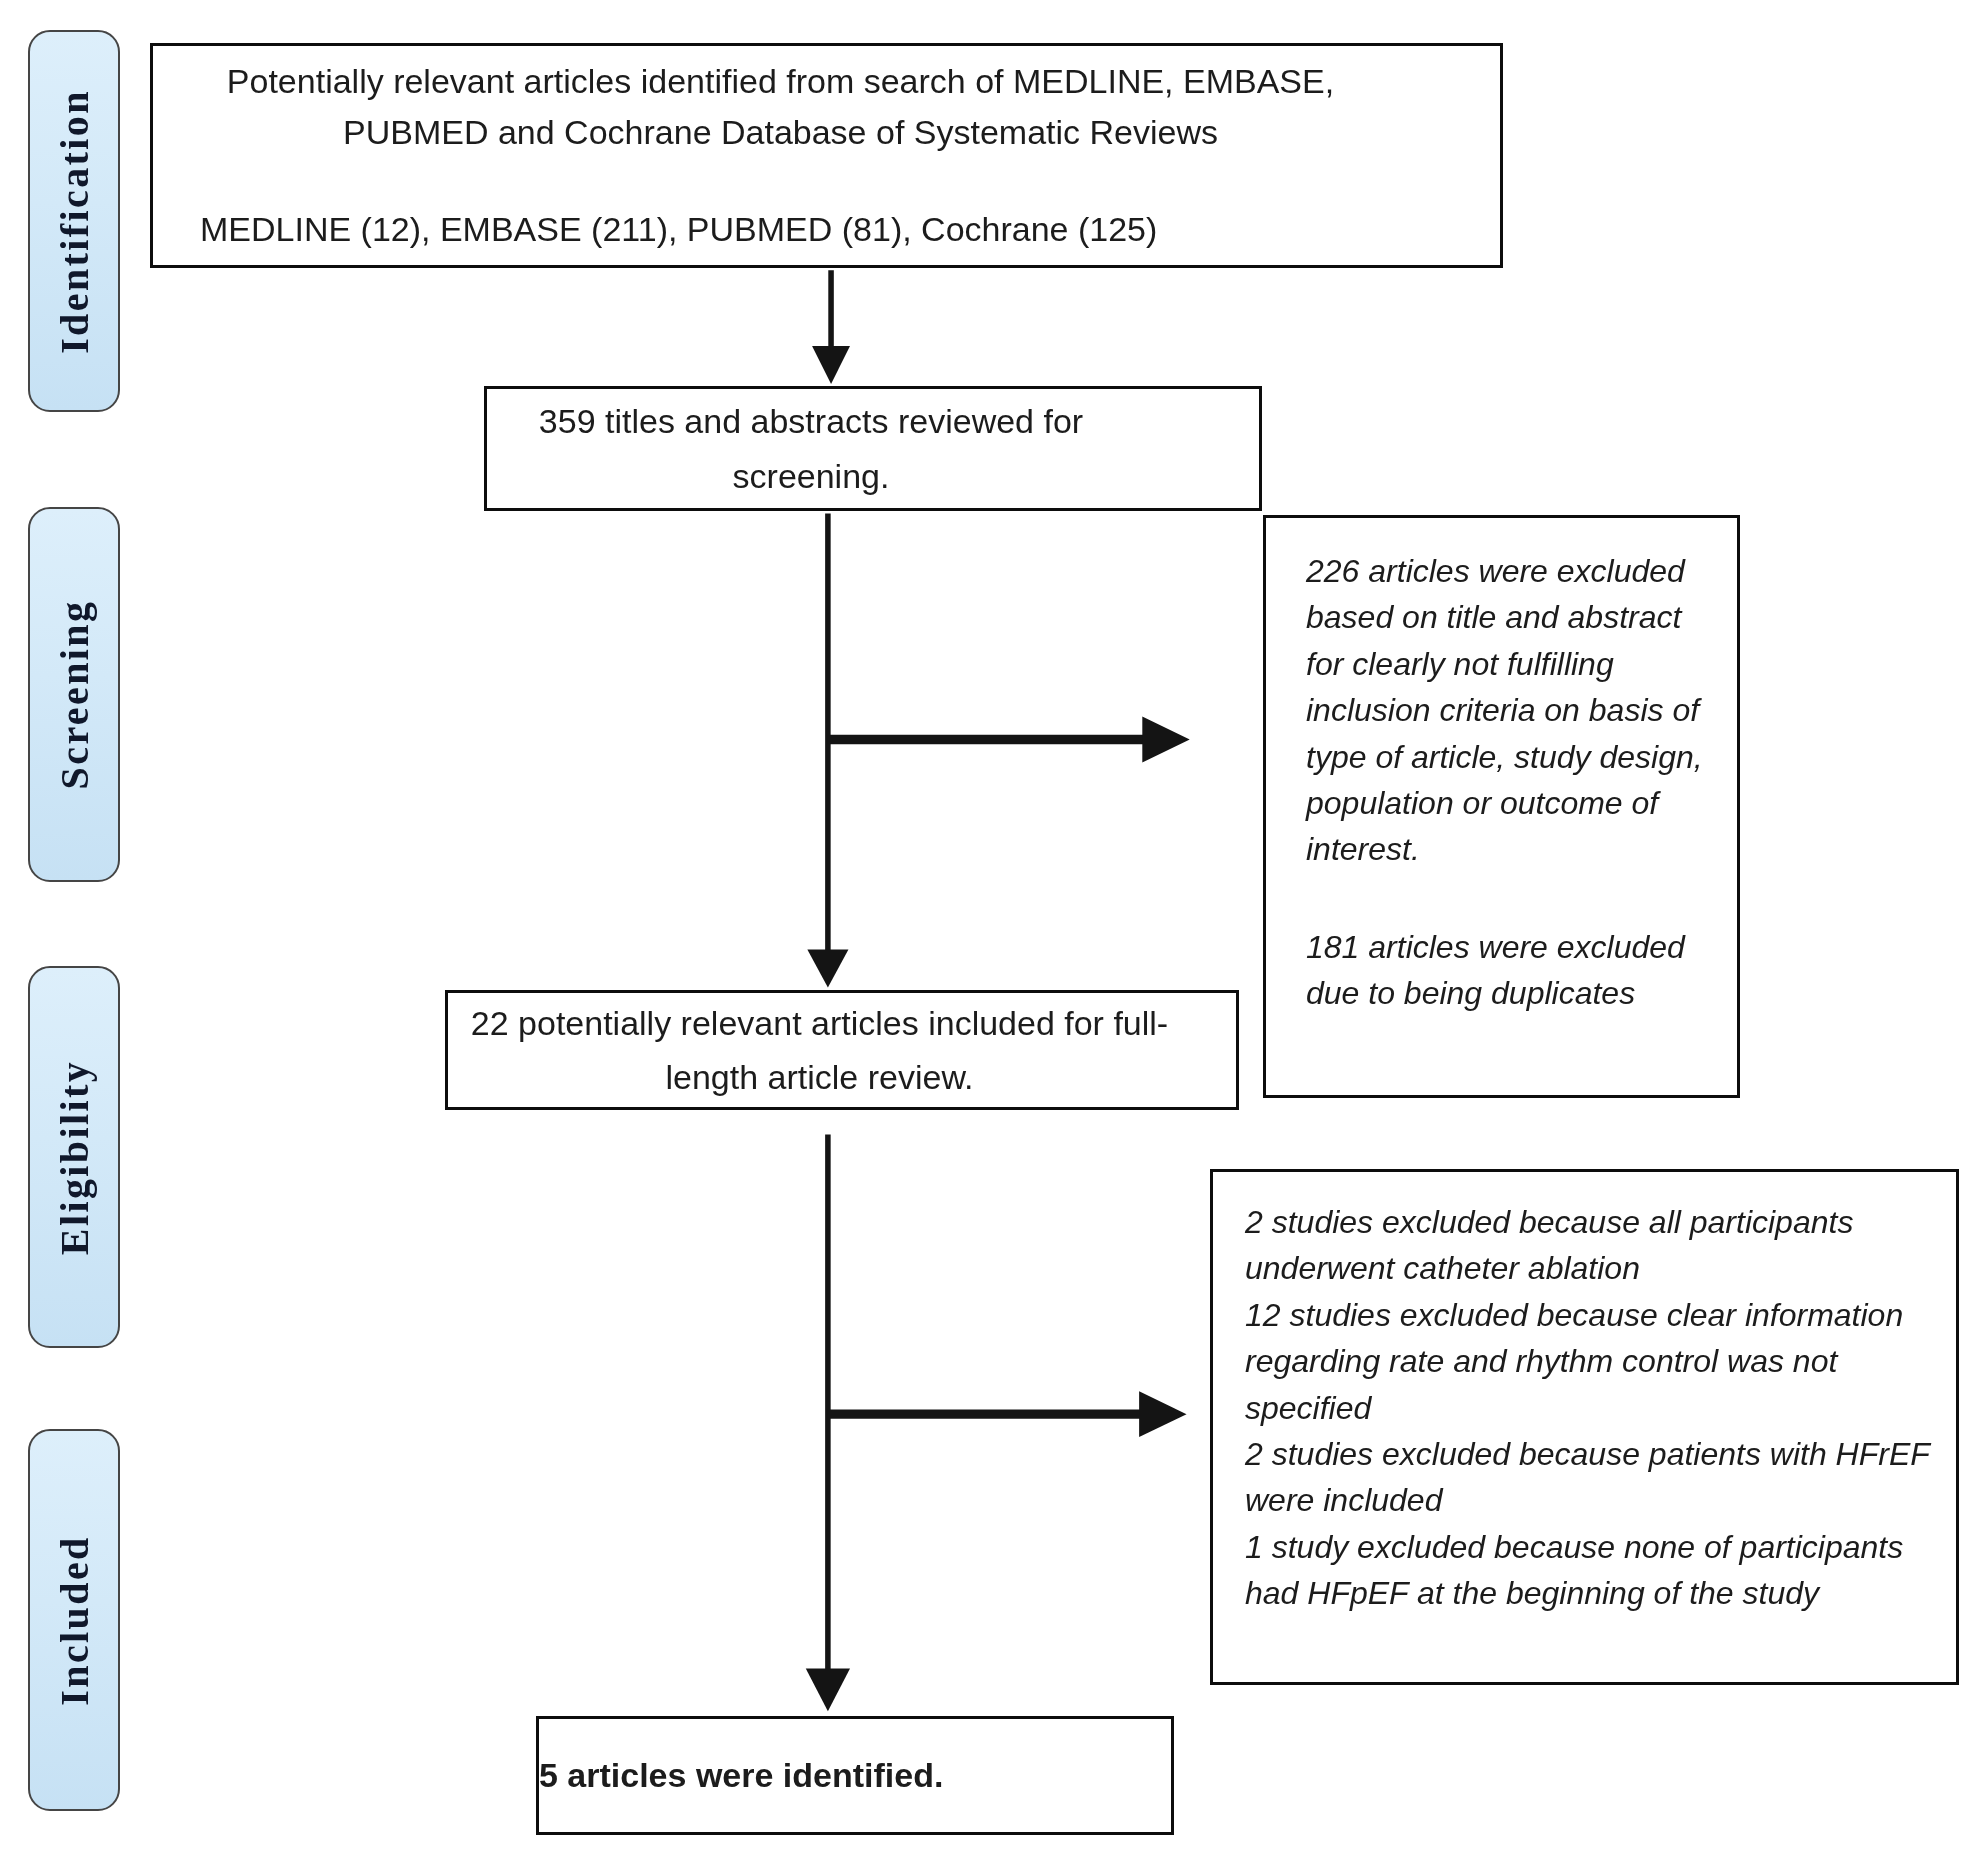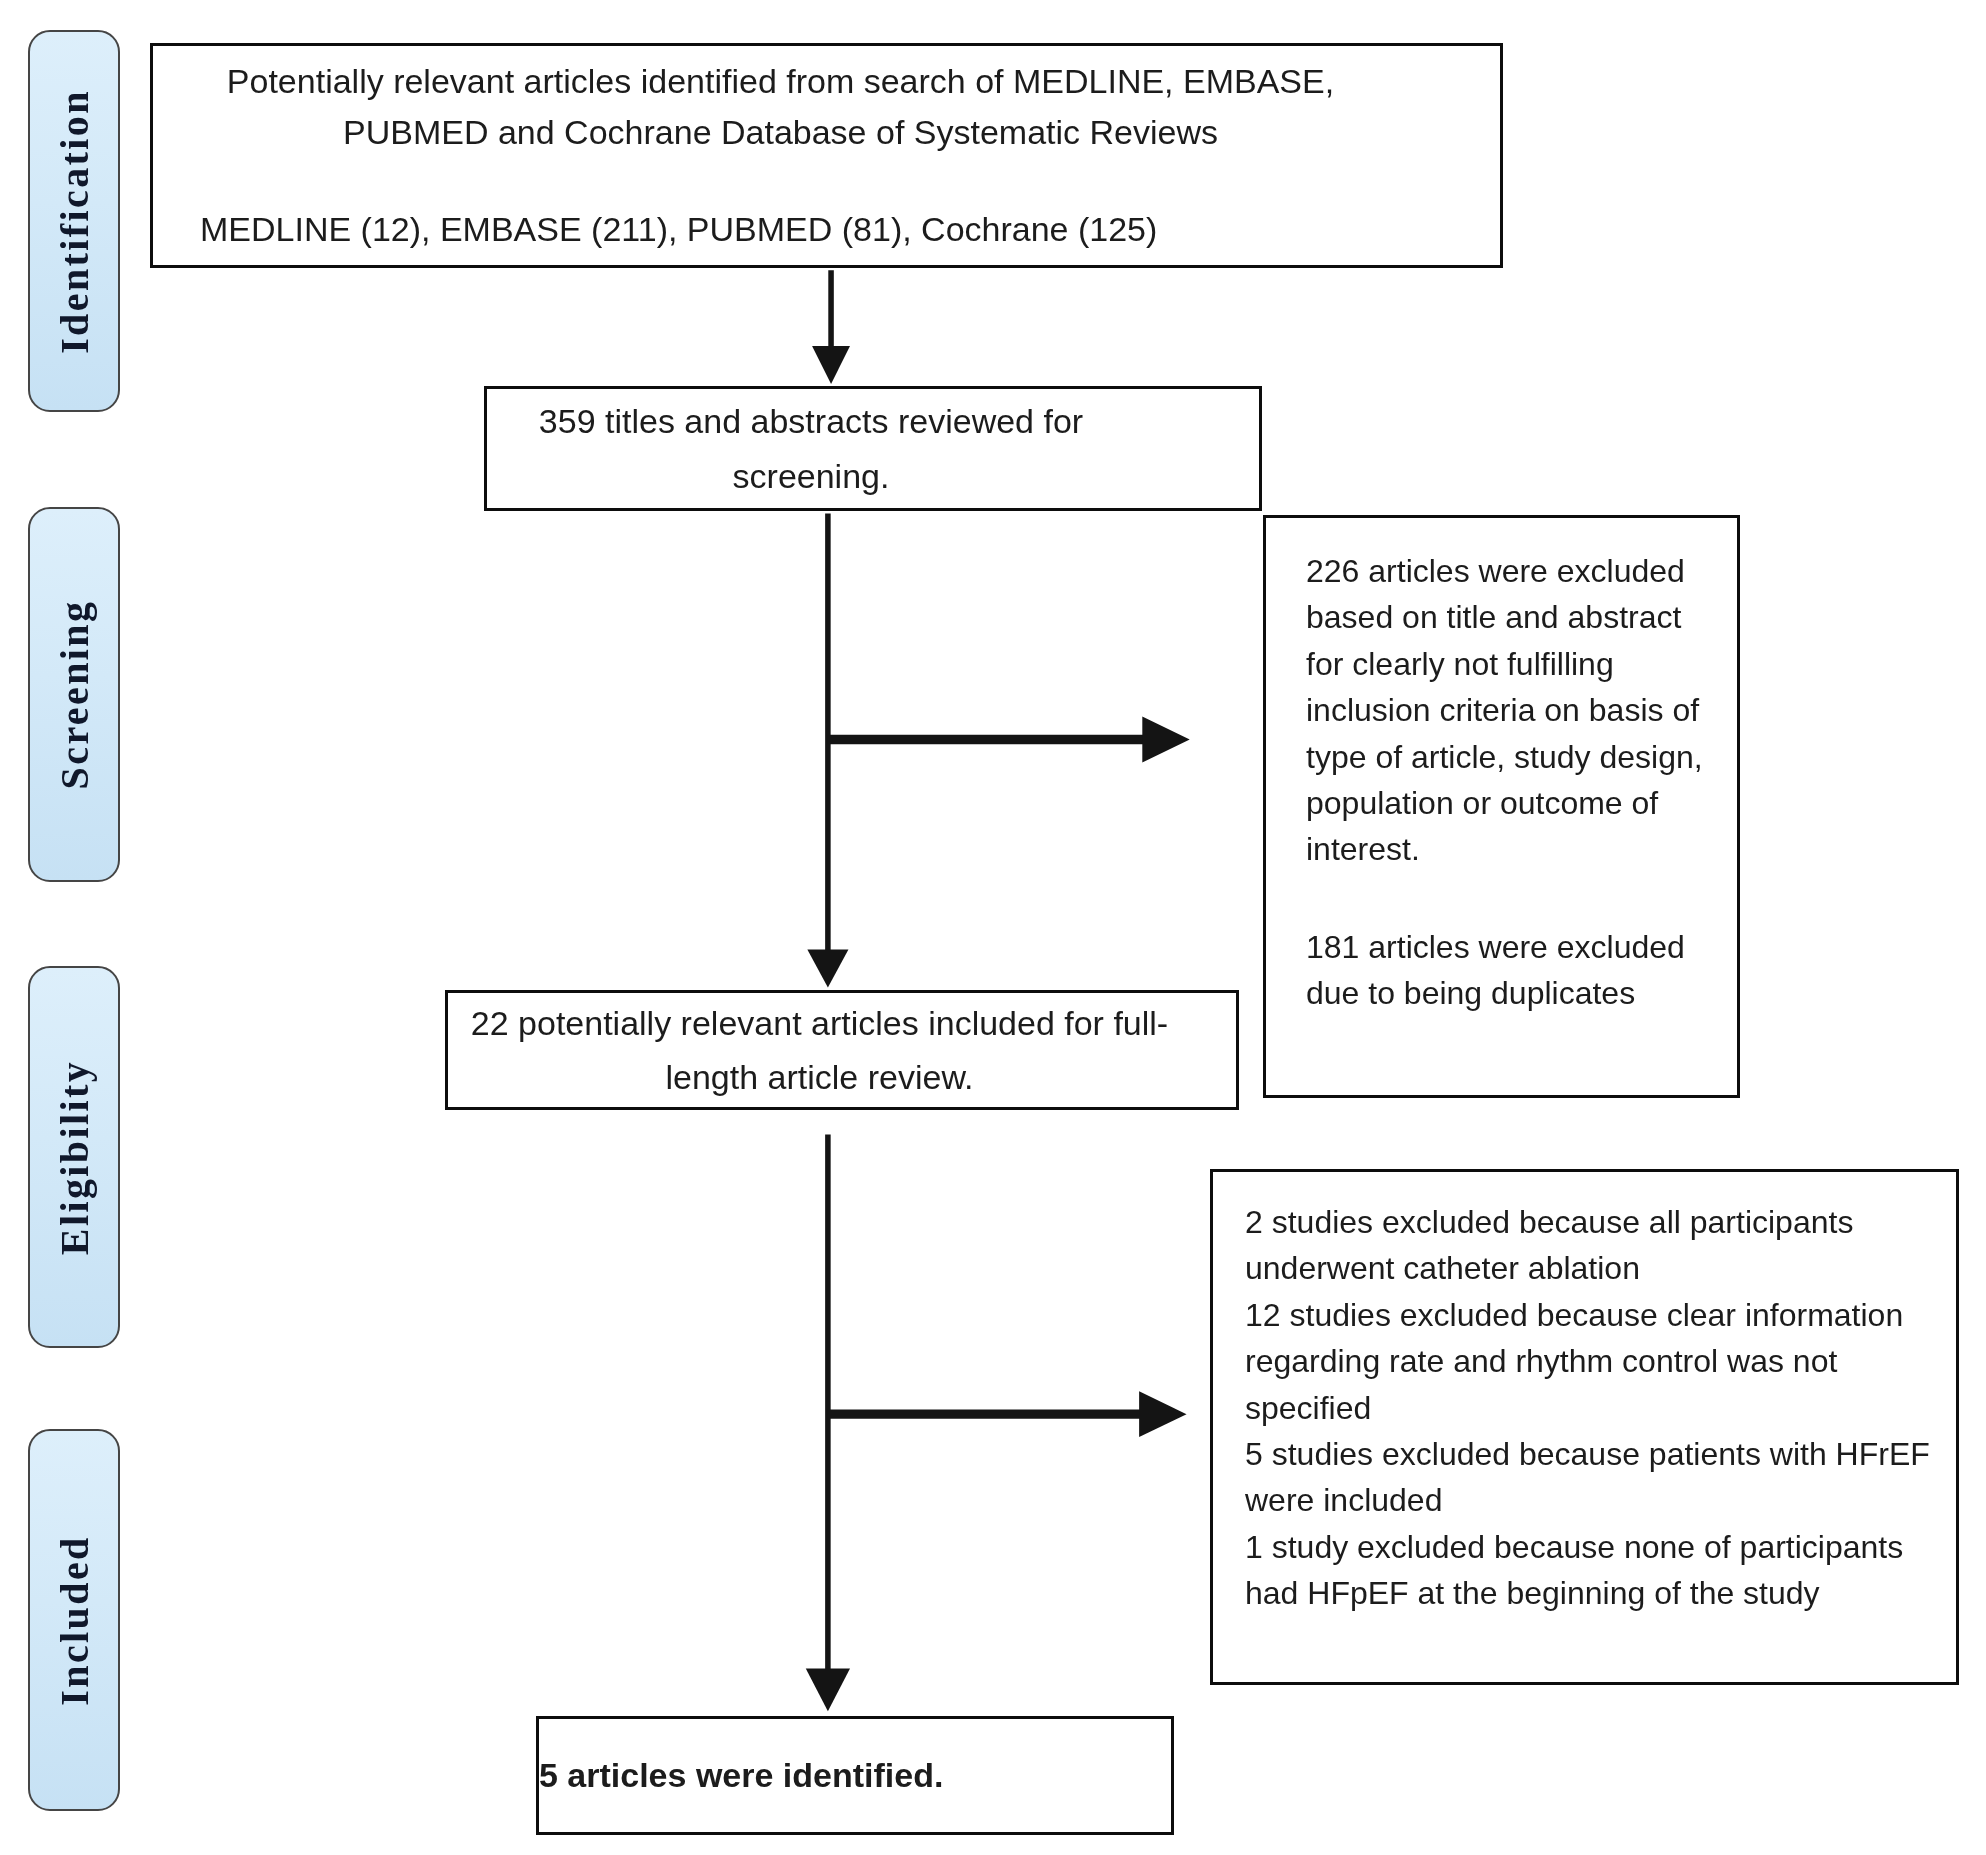--- a/index.html
+++ b/index.html
@@ -65,20 +65,21 @@
   .box-screened  { font-size: 34px; line-height: 1.6; }
   .box-screened .txt { max-width: 648px; }
   .box-fulltext  { font-size: 34px; line-height: 1.6; }
   .box-fulltext .txt { max-width: 743px; }
   .box-final     { font-size: 34px; }
 
   .exbox {
     font-size: 32px;
     line-height: 1.45;
     text-align: left;
+    font-style: italic;
   }
   .exbox p { margin: 0; }
   .exbox-screening { padding: 30px 19px 0 40px; }
   .exbox-screening p + p { margin-top: 51px; }
   .exbox-eligibility { padding: 27px 20.5px 0 32px; }
 </style>
 </head>
 <body>
 
 <div class="page">
@@ -138,21 +139,21 @@
     <p>181 articles were excluded due to being duplicates</p>
   </div>
 
   <div class="fbox center box-fulltext" style="left:445px; top:990px; width:794px; height:120px;">
     <div class="txt">22 potentially relevant articles included for full-length article review.</div>
   </div>
 
   <div class="fbox exbox exbox-eligibility" style="left:1210px; top:1169px; width:749px; height:516px;">
     <p>2 studies excluded because all participants underwent catheter ablation</p>
     <p>12 studies excluded because clear information regarding rate and rhythm control was not specified</p>
-    <p>5 studies excluded because patients with HFrEF were included</p>
+    <p>2 studies excluded because patients with HFrEF were included</p>
     <p>1 study excluded because none of participants had HFpEF at the beginning of the study</p>
   </div>
 
   <div class="fbox center box-final" style="left:536px; top:1716px; width:638px; height:119px;font-weight:bold;">
     <div class="txt">5 articles were identified.</div>
   </div>
 
 </div>
 
 

